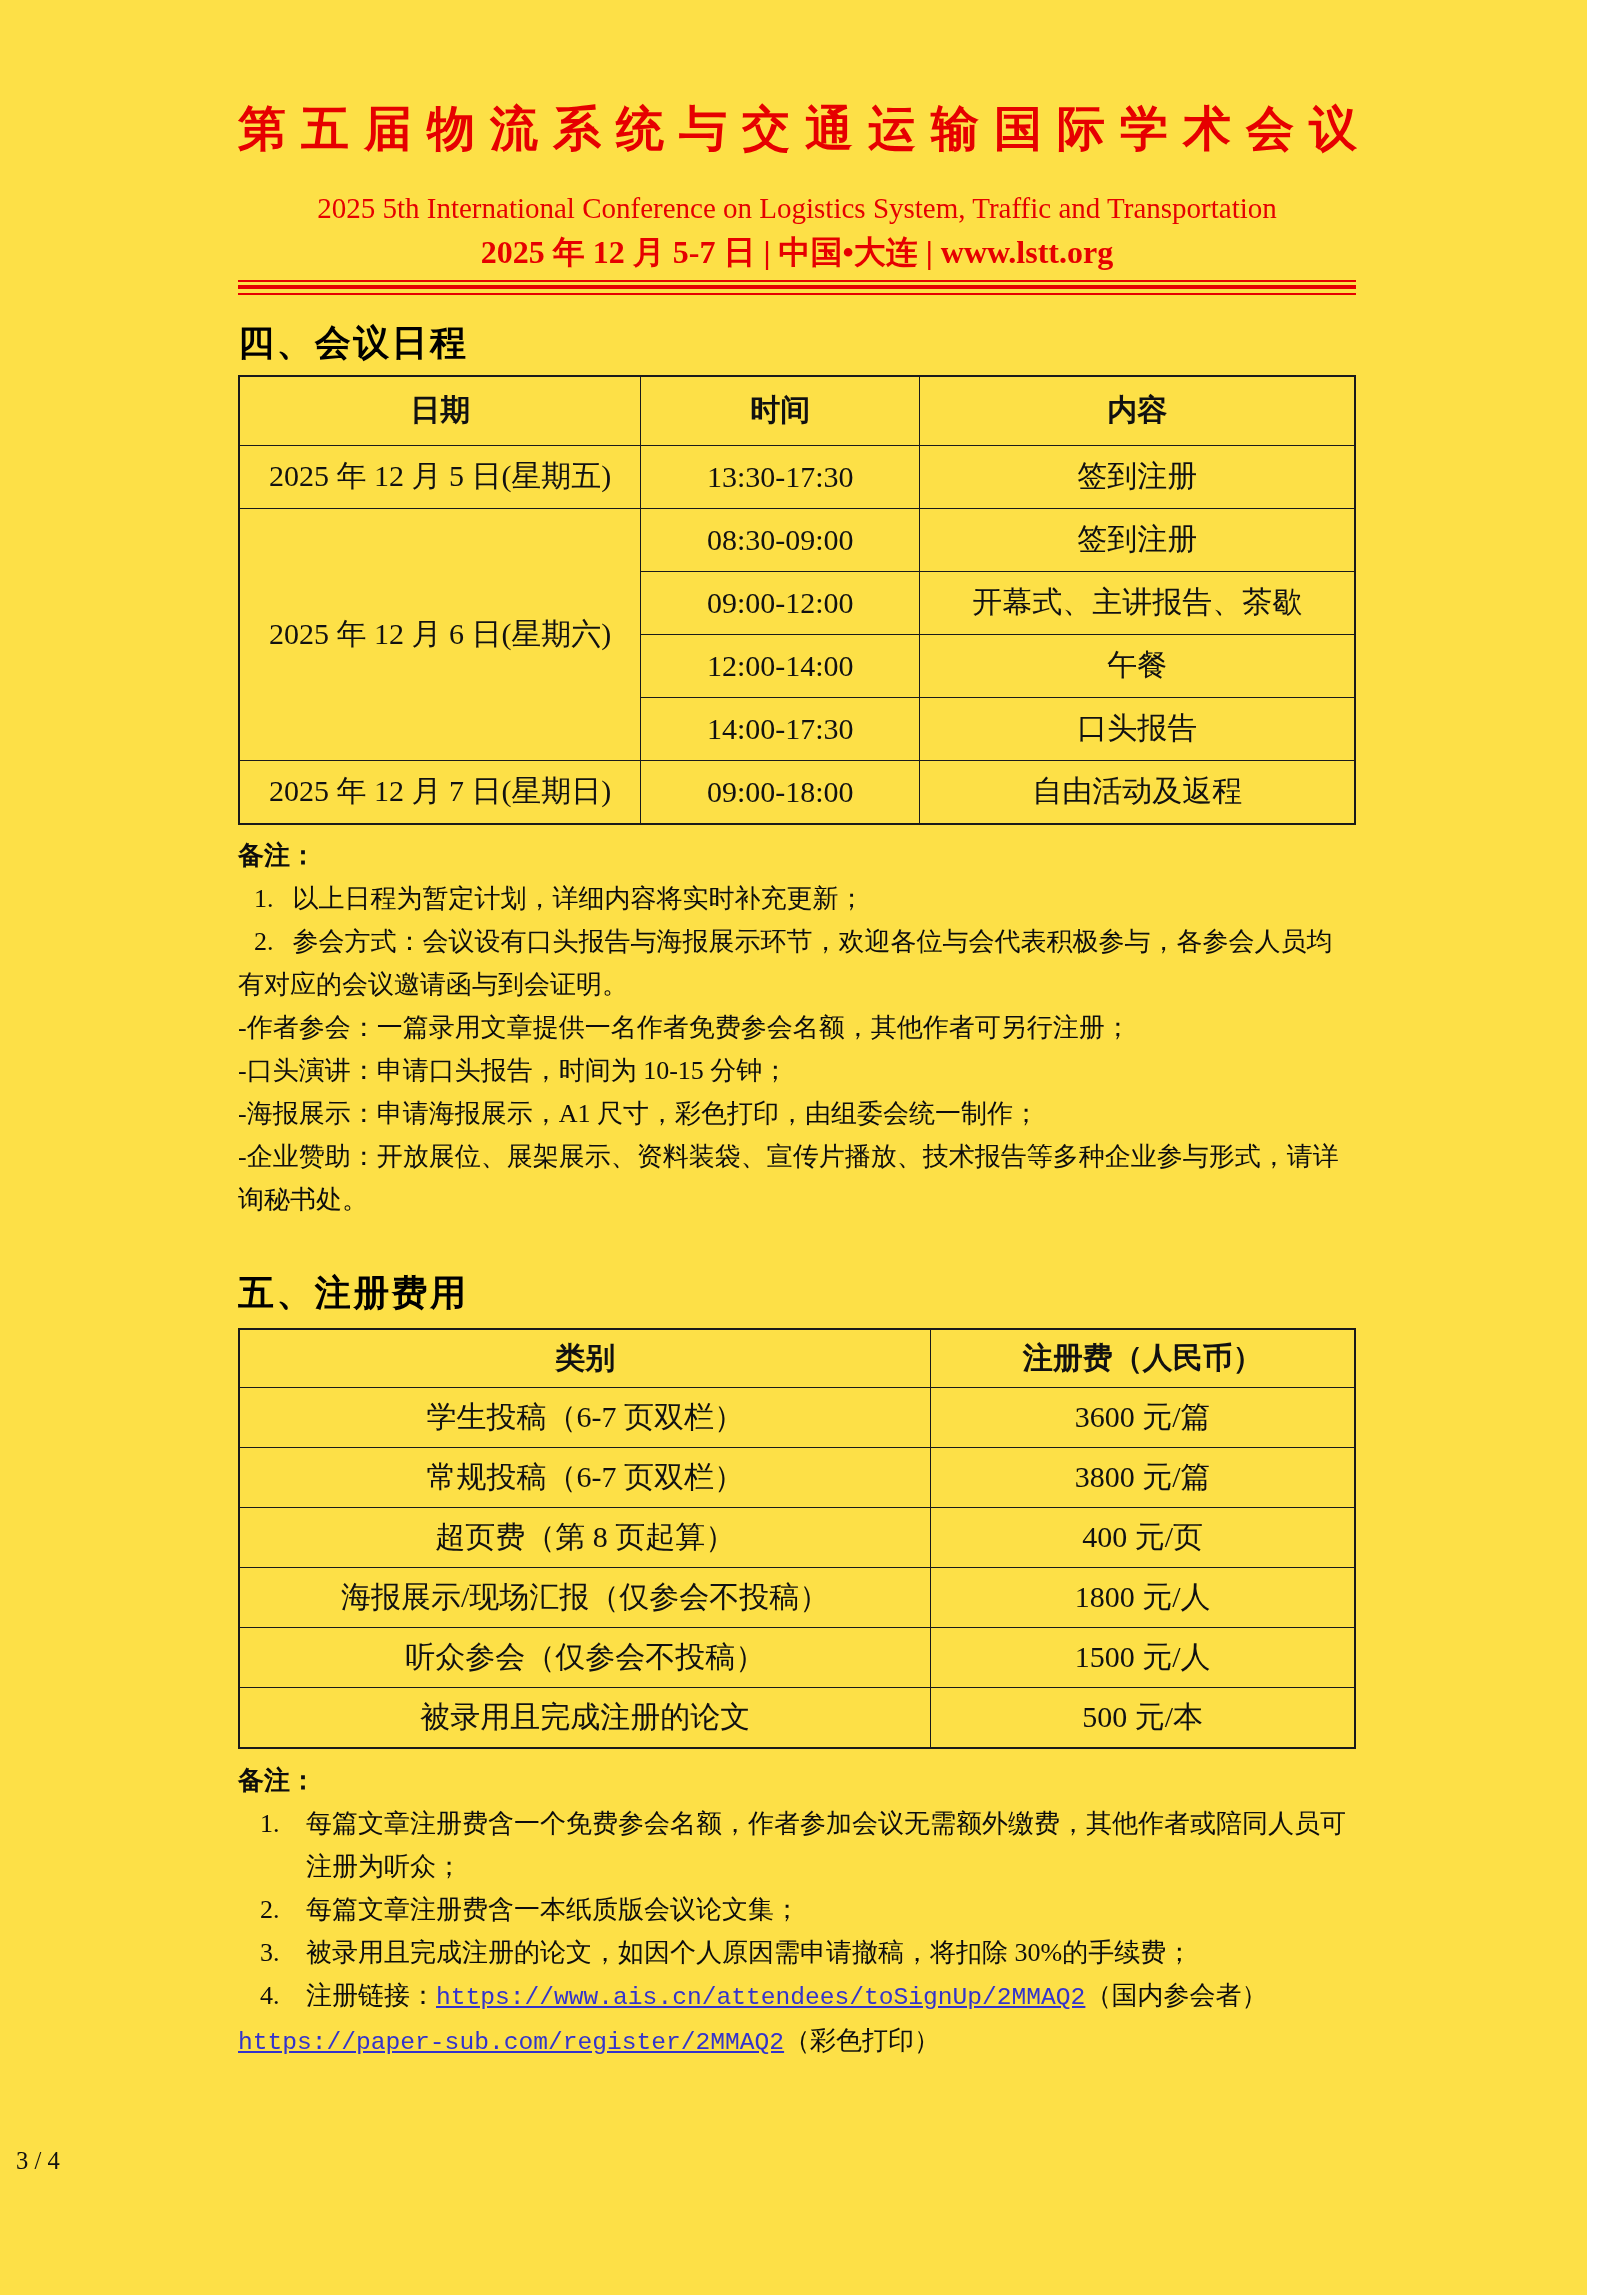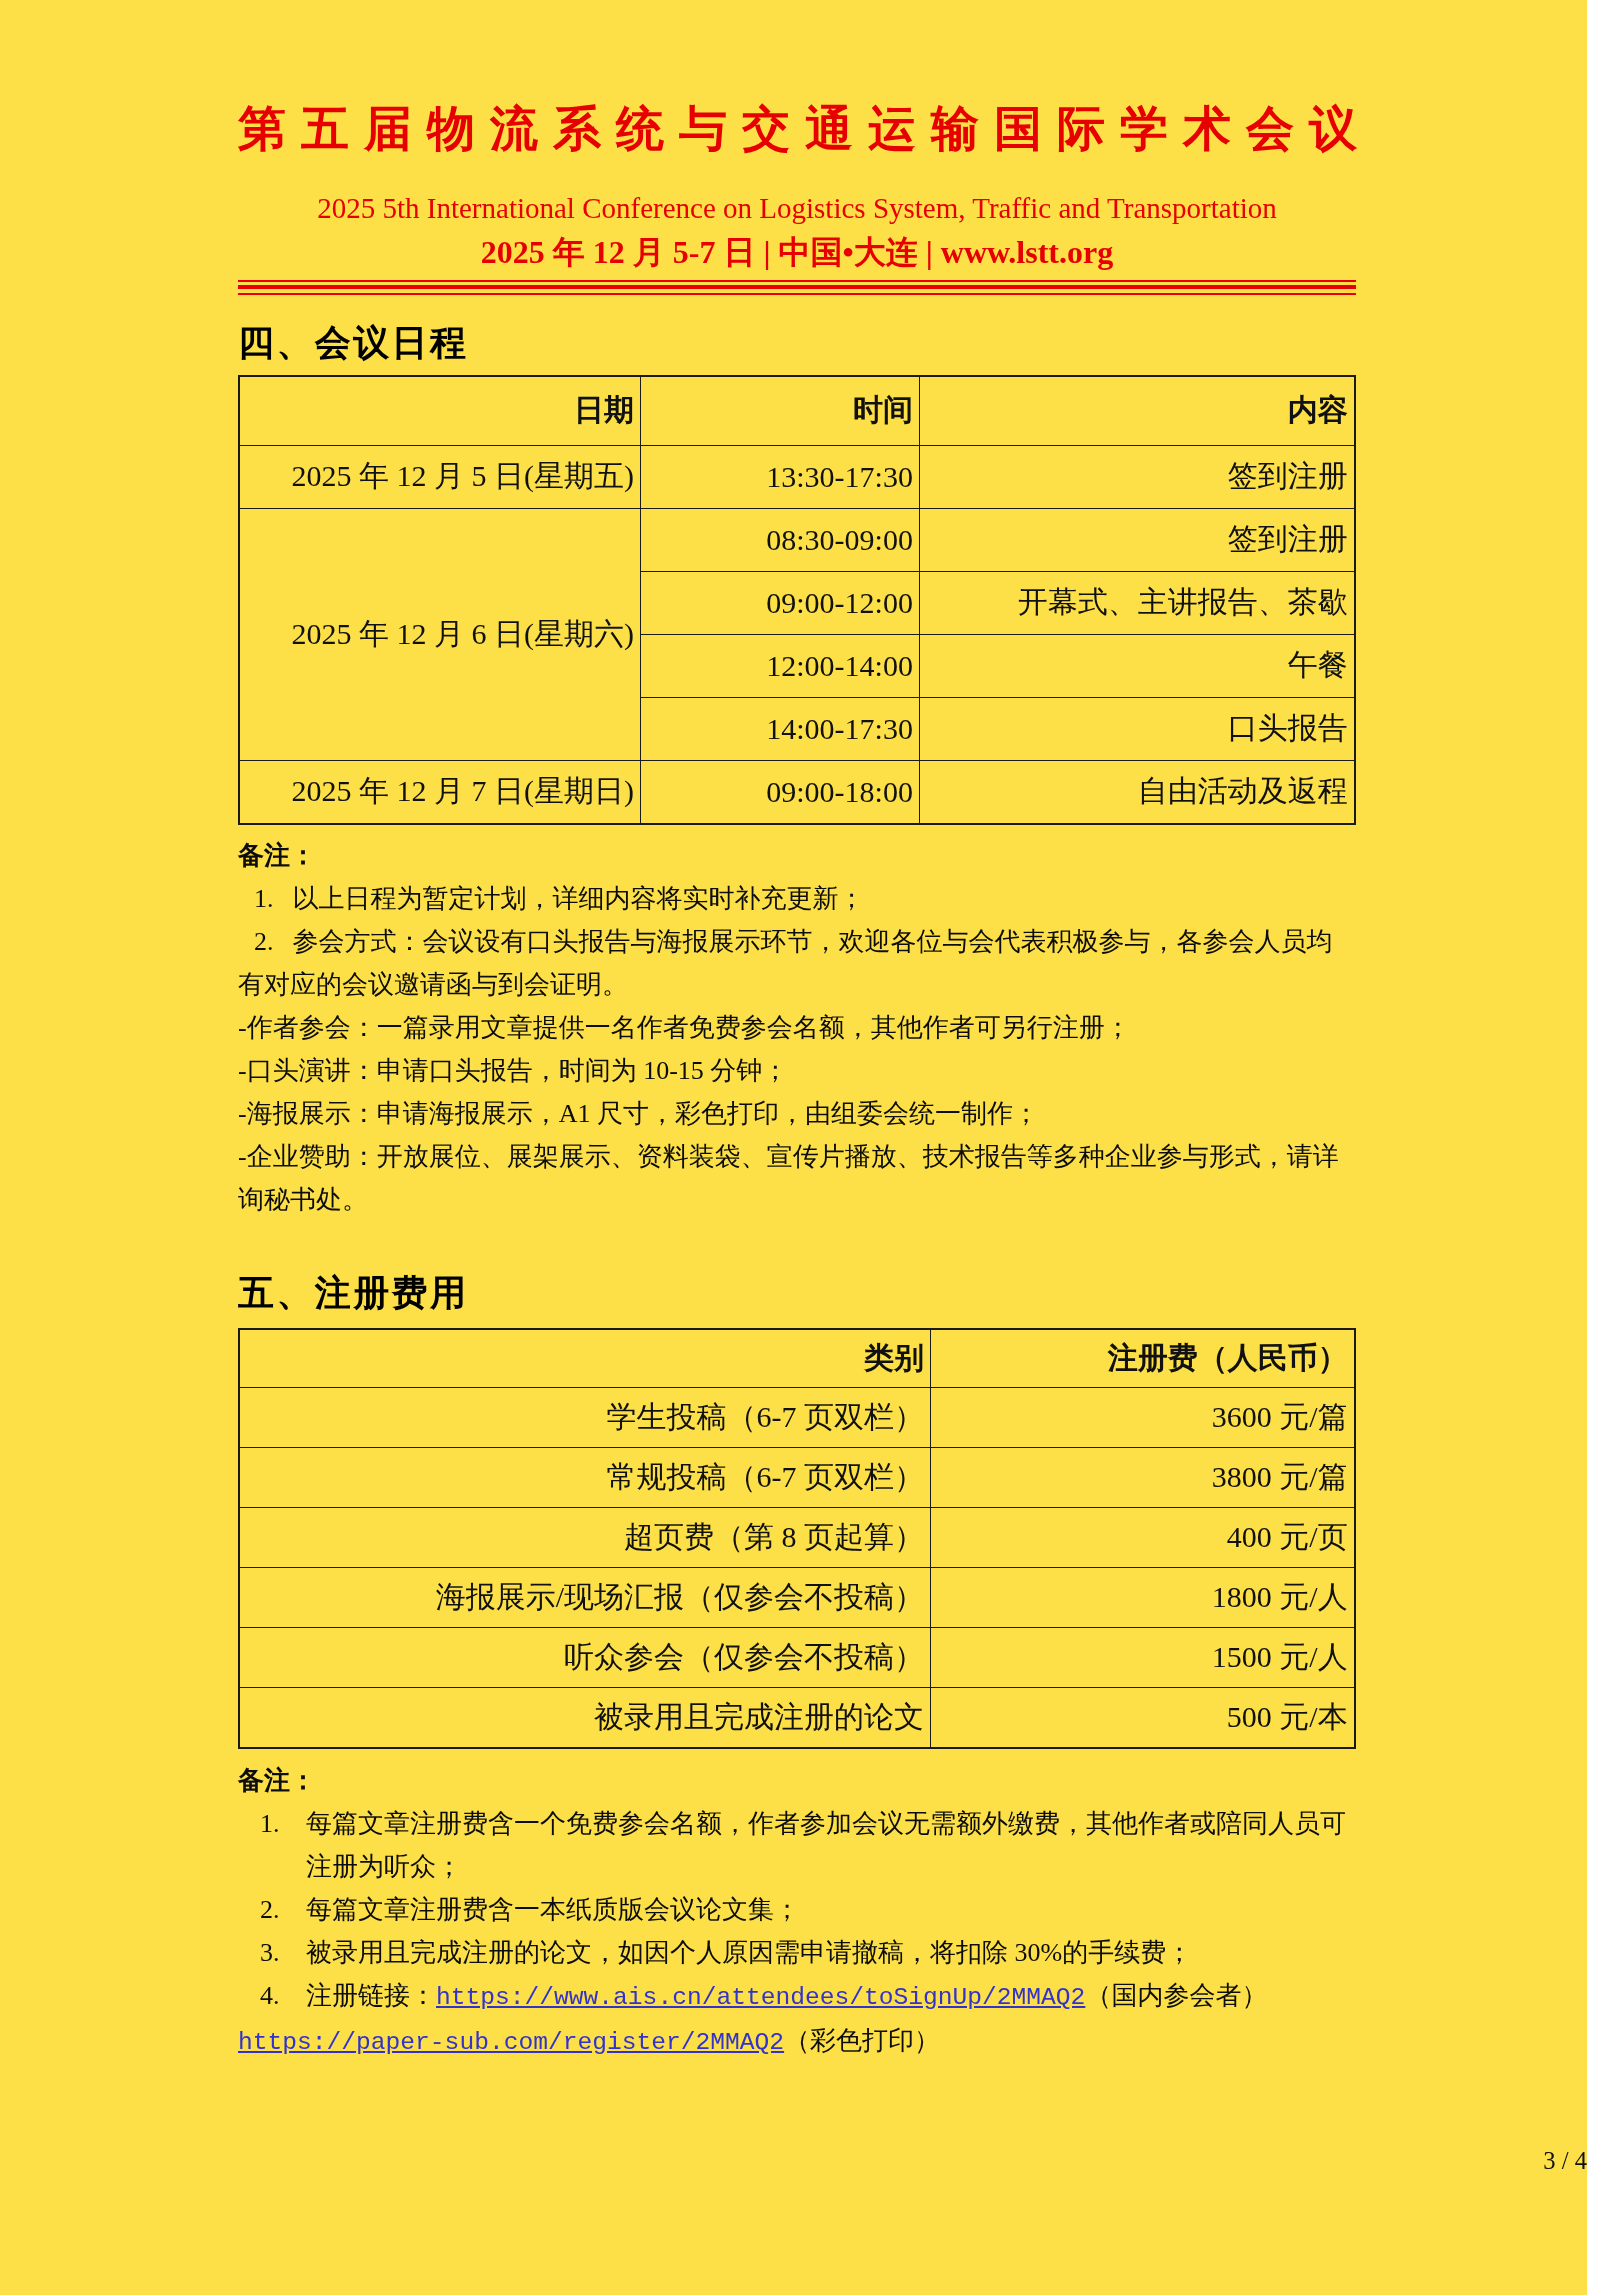--- a/index.html
+++ b/index.html
@@ -53,21 +53,21 @@
     line-height: 1.2;
   }
   .section-heading.fees { margin-top: 51px; }
   
   table.doc-table {
     width: 100%;
     border-collapse: collapse;
     table-layout: fixed;
     margin-top: 9.5px;
     font-size: 30px;
-    text-align: right;
+    text-align: center;
     color: #111111;
     border: 2.4px solid #1a1a1a;
   }
   table.doc-table th, table.doc-table td {
     border: 1.6px solid #1a1a1a;
     padding: 0 6.3px;
     vertical-align: middle;
   }
   table.schedule th { height: 68px; font-weight: 700; }
   table.schedule td { height: 62px; }
@@ -85,24 +85,24 @@
   a.doc-link {
     color: #3333cc;
     text-decoration: underline;
     font-family: "Liberation Mono", "DejaVu Sans Mono", monospace;
     font-size: 24.6px;
   }
   .overseas-line { margin-top: 0; }
   
   .page-footer {
     position: absolute;
-    left: 0;
+    left: 16px;
     bottom: 120px;
     width: 100%;
-    text-align: right;
+    text-align: left;
     font-size: 24.6px;
     color: #111111;
   }
 </style>
 </head>
 <body>
 
 <div class="page">
 
   <div class="title-cn">第五届物流系统与交通运输国际学术会议</div>

